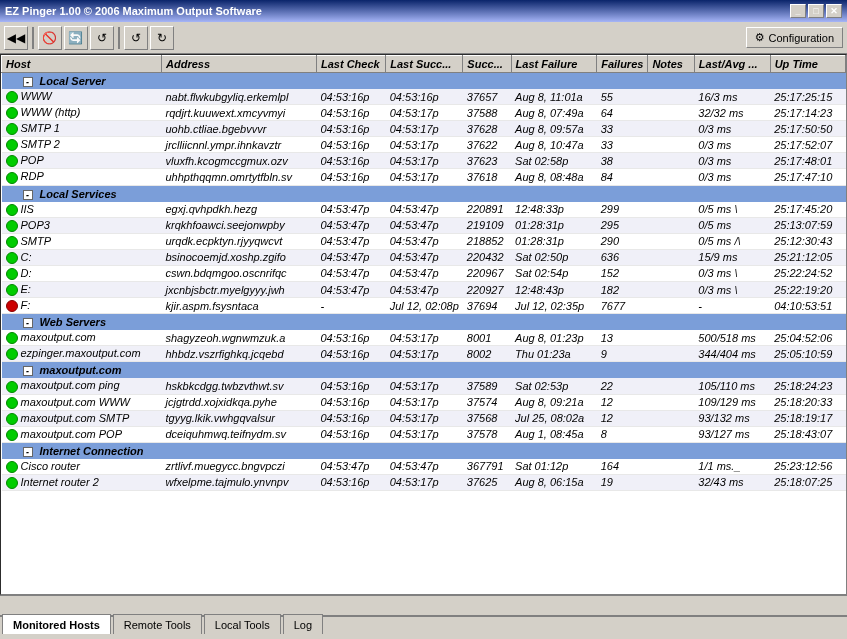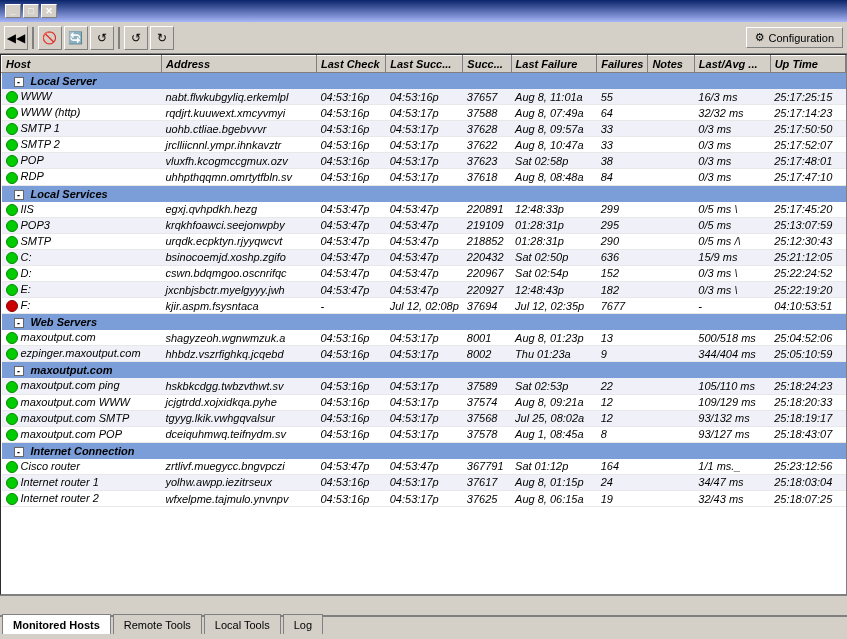--- a/index.html
+++ b/index.html
@@ -119,21 +119,21 @@
       position: sticky;
       top: 0;
       z-index: 10;
     }
 
     
     .group-header {
       background: #7b9ed9;
       color: black;
       font-weight: bold;
-      padding: 2px 12px;
+      padding: 2px 21px;
       margin-left: 12px;
     }
 
     
     tr.data-row td {
       padding: 1px 4px;
       white-space: nowrap;
       overflow: hidden;
       border-bottom: 1px solid #e8e8e8;
     }
@@ -223,20 +223,21 @@
       line-height: 9px;
       text-align: center;
       margin-right: 4px;
       cursor: pointer;
     }
   </style>
 </head>
 <body>
 
 <div class="title-bar">
+  <span>EZ Pinger 1.00 © 2006 Maximum Output Software</span>
   <div class="title-bar-buttons">
     <div class="title-btn">_</div>
     <div class="title-btn">□</div>
     <div class="title-btn">✕</div>
   </div>
 </div>
 
 <div class="toolbar">
   <div class="toolbar-left">
     <div class="toolbar-btn">◀◀</div>
@@ -576,34 +577,20 @@
       <td class="col-lastsucc">04:53:47p</td>
       <td class="col-succ">367791</td>
       <td class="col-lastfail">Sat 01:12p</td>
       <td class="col-fail">164</td>
       <td class="col-notes"></td>
       <td class="col-lastavg">1/1 ms._</td>
       <td class="col-uptime">25:23:12:56</td>
     </tr>
         <tr class="data-row">
       <td class="col-host">
-        <span class="status-dot dot-green"></span>Internet router 1
-      </td>
-      <td class="col-addr">yolhw.awpp.iezitrseux</td>
-      <td class="col-lastcheck">04:53:16p</td>
-      <td class="col-lastsucc">04:53:17p</td>
-      <td class="col-succ">37617</td>
-      <td class="col-lastfail">Aug 8, 01:15p</td>
-      <td class="col-fail">24</td>
-      <td class="col-notes"></td>
-      <td class="col-lastavg">34/47 ms</td>
-      <td class="col-uptime">25:18:03:04</td>
-    </tr>
-        <tr class="data-row">
-      <td class="col-host">
         <span class="status-dot dot-green"></span>Internet router 2
       </td>
       <td class="col-addr">wfxelpme.tajmulo.ynvnpv</td>
       <td class="col-lastcheck">04:53:16p</td>
       <td class="col-lastsucc">04:53:17p</td>
       <td class="col-succ">37625</td>
       <td class="col-lastfail">Aug 8, 06:15a</td>
       <td class="col-fail">19</td>
       <td class="col-notes"></td>
       <td class="col-lastavg">32/43 ms</td>

